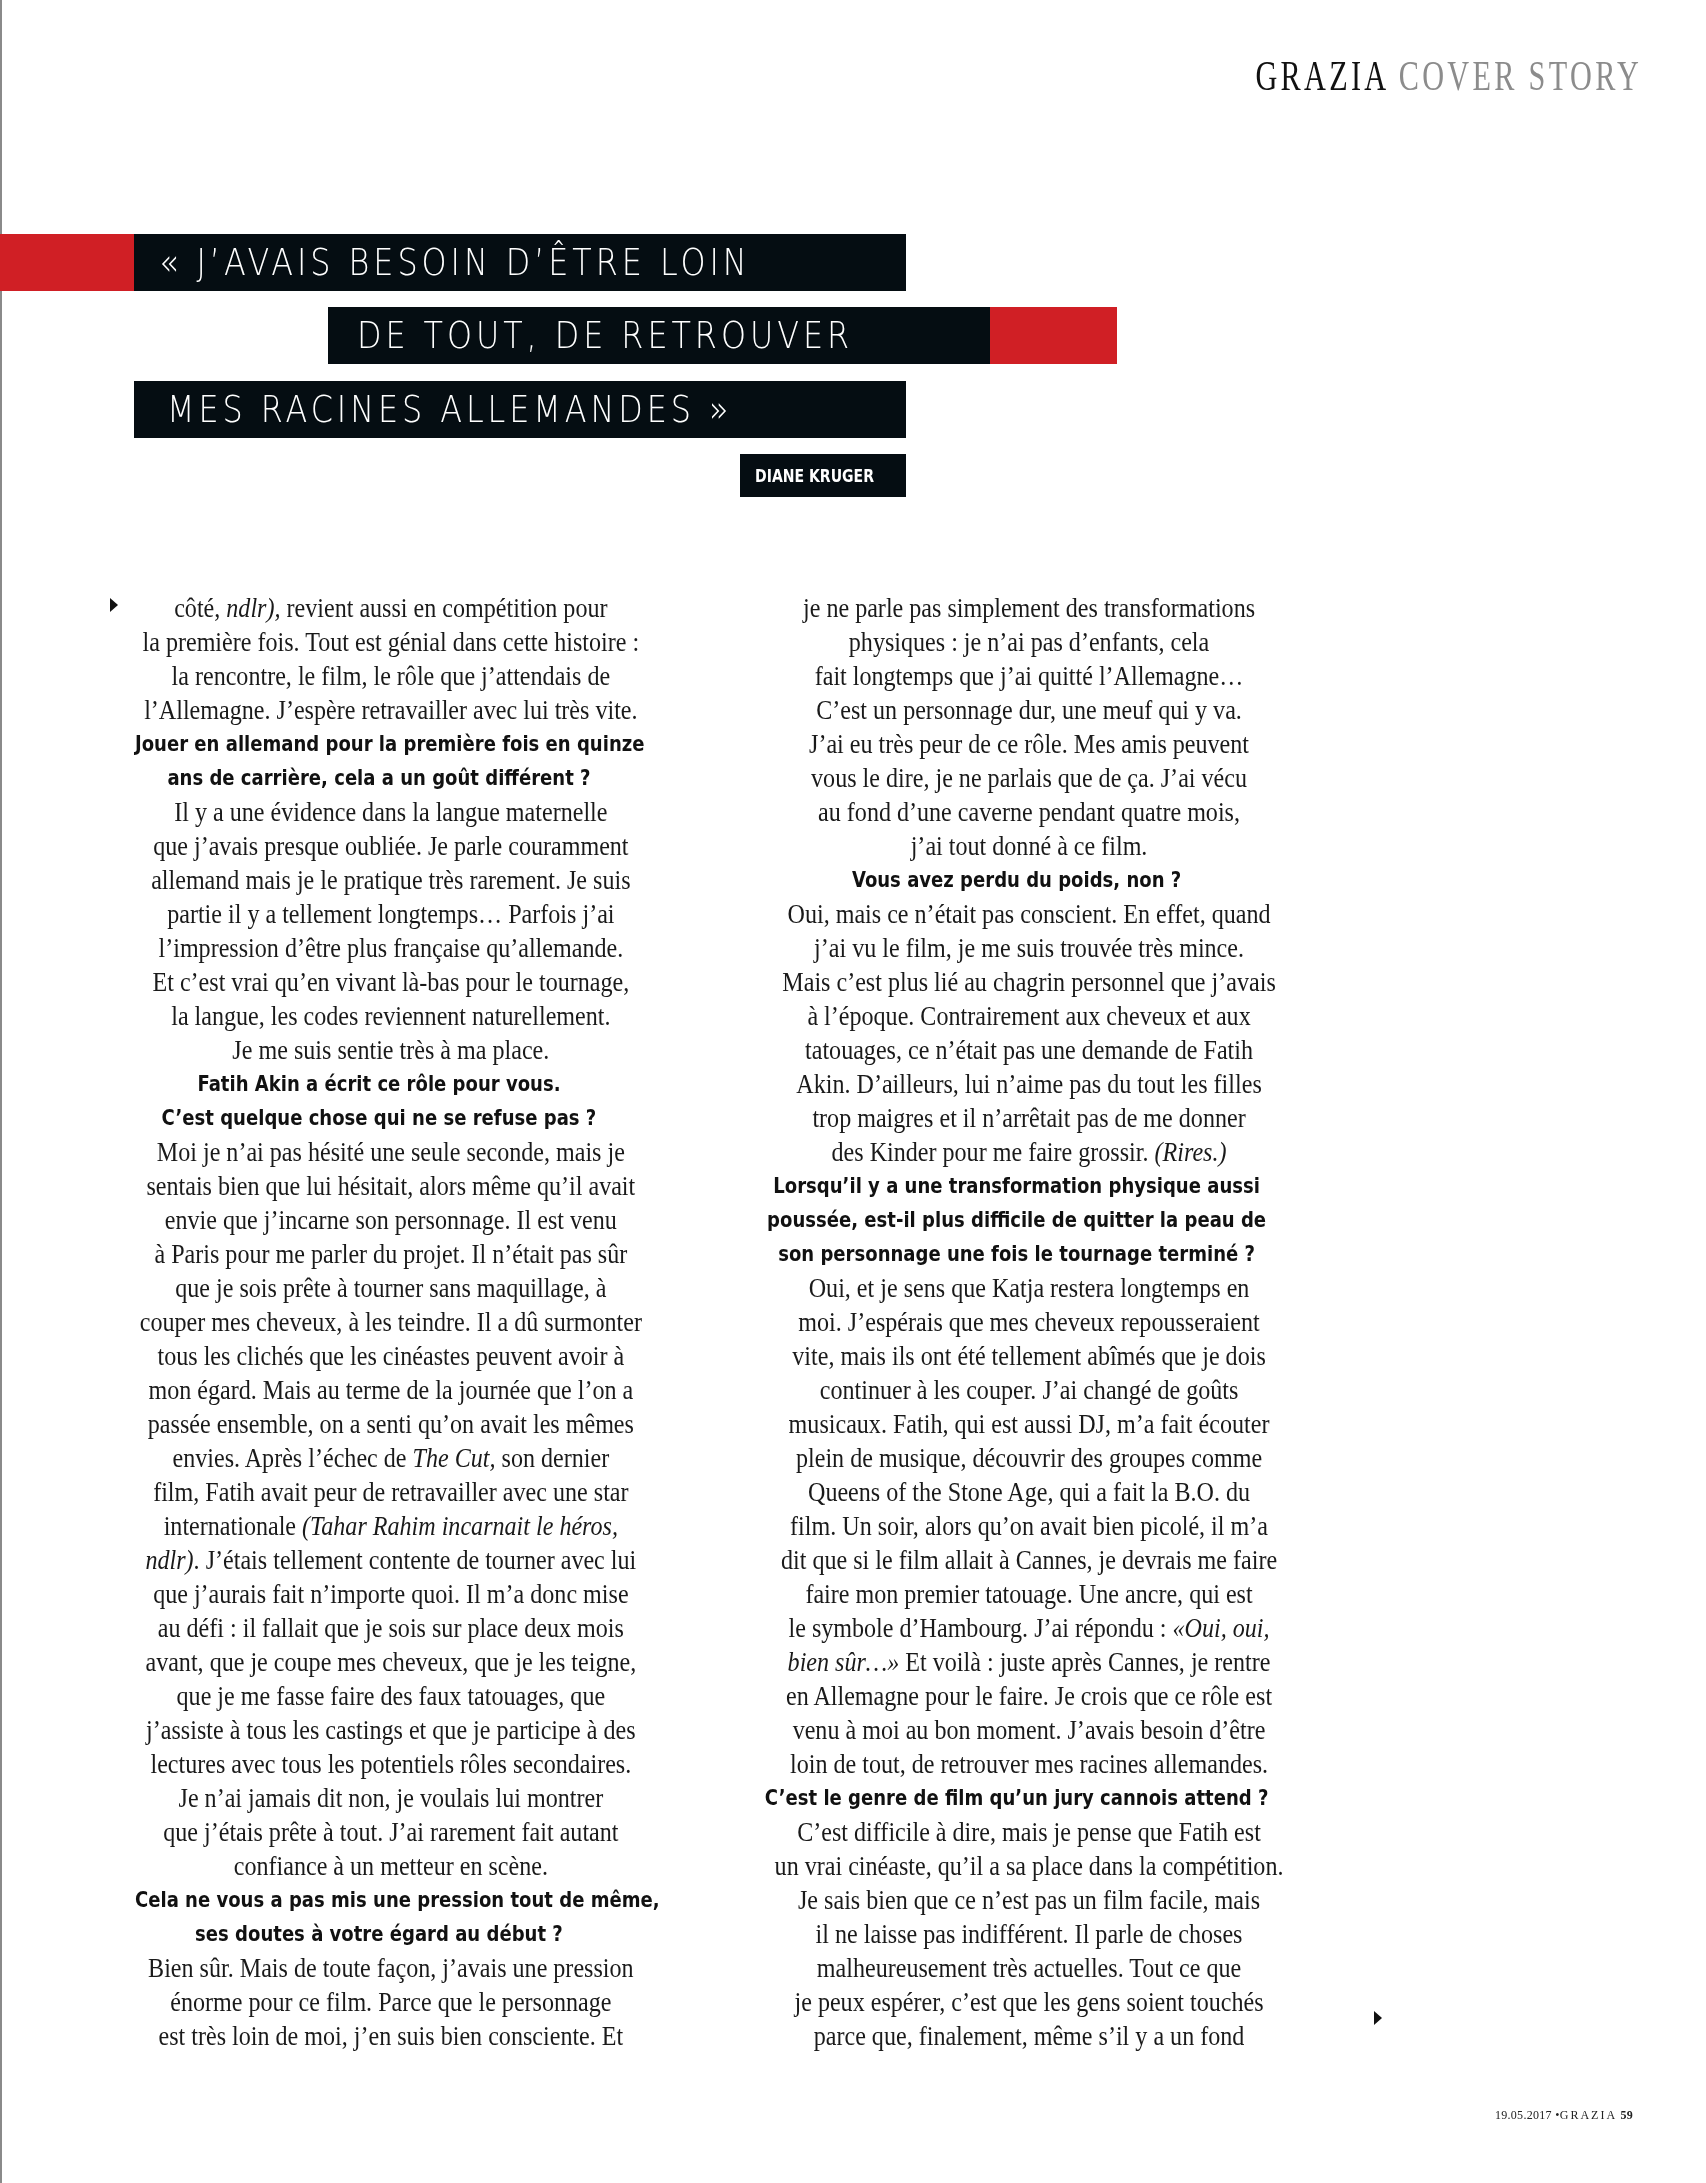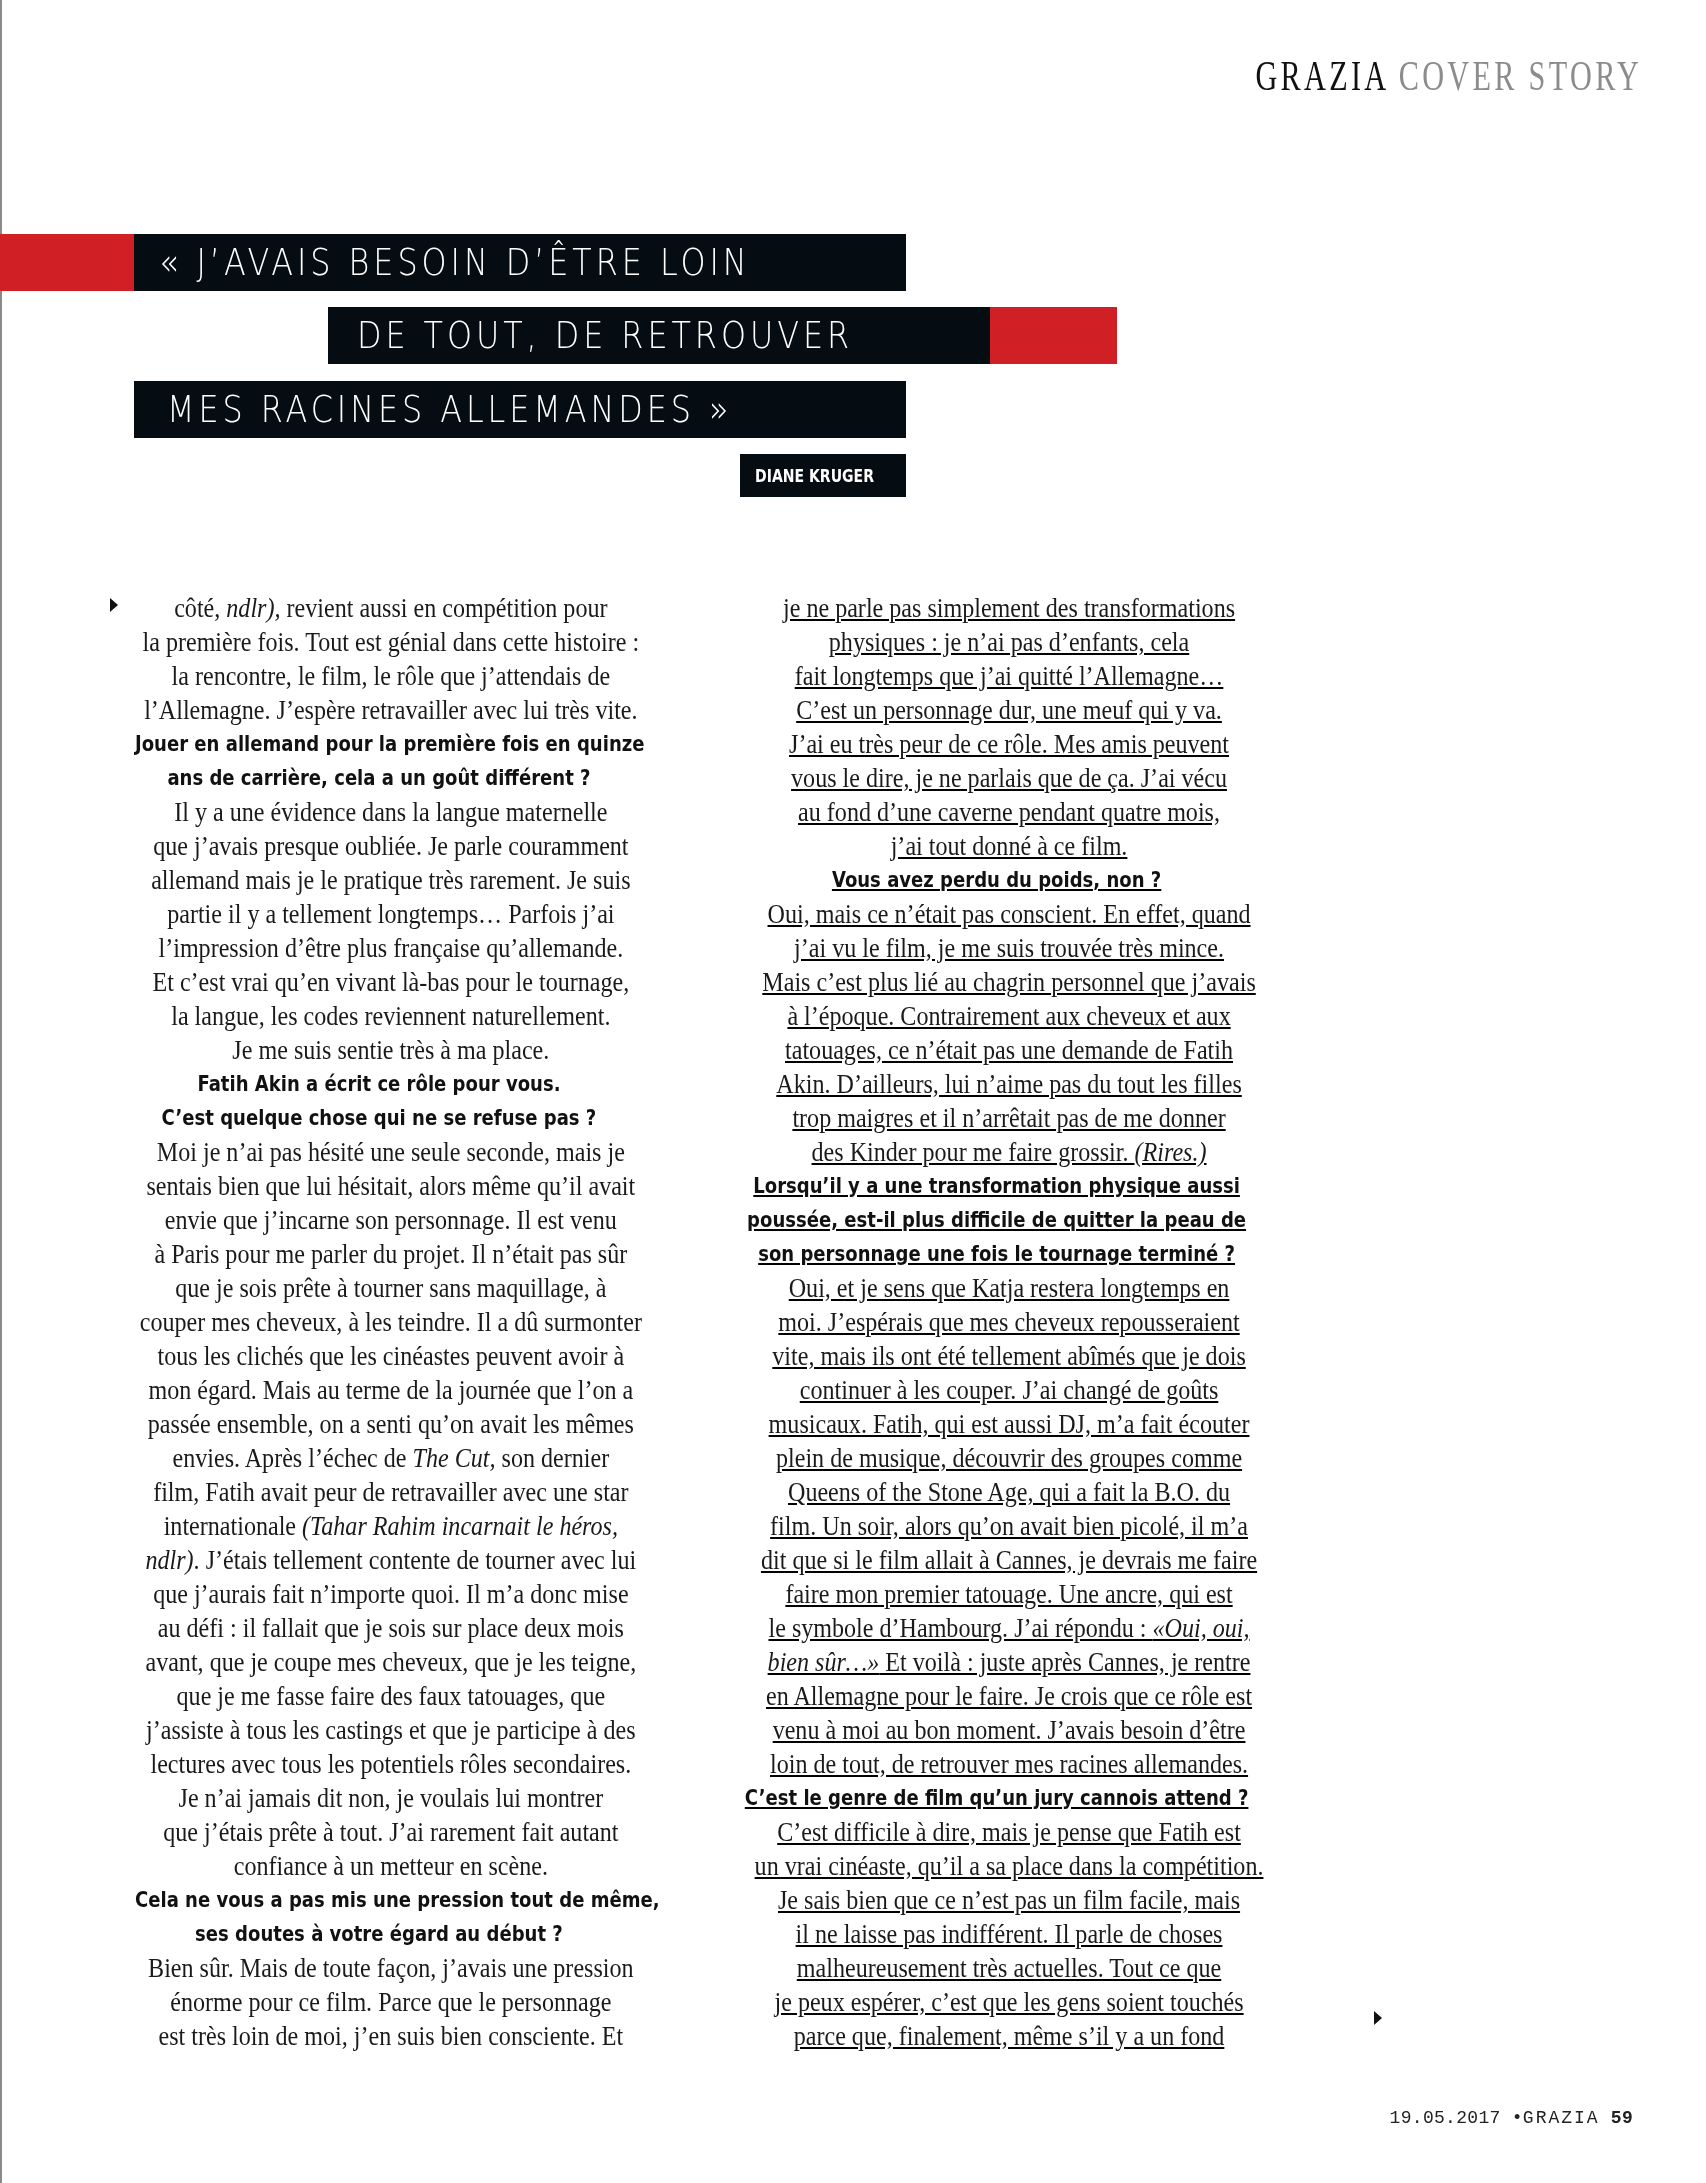--- a/index.html
+++ b/index.html
@@ -12,21 +12,21 @@
   .red{position:absolute;height:57px;background:#d01f25;}
   .qt{position:absolute;color:#fff;font-family:"DejaVu Sans","Liberation Sans",sans-serif;font-weight:200;font-size:37px;letter-spacing:4.6px;white-space:nowrap;line-height:57px;transform:scaleX(0.86);transform-origin:left center;}
   .namebox{position:absolute;left:740px;top:454px;width:166px;height:43px;background:#050d12;}
   .name{position:absolute;left:755px;top:454px;line-height:43px;color:#fff;font-family:"DejaVu Sans","Liberation Sans",sans-serif;font-weight:bold;font-size:18px;transform:scaleX(0.78);transform-origin:left center;white-space:nowrap;}
   .col{position:absolute;top:591px;text-align:center;}
   .col .ln{height:34px;line-height:34px;white-space:nowrap;color:#1a1a1a;}
   .col .b{font-family:"Liberation Serif","DejaVu Serif",serif;font-size:28px;transform:scaleX(0.86);transform-origin:left center;}
   .col .q{font-family:"DejaVu Sans","Liberation Sans",sans-serif;font-weight:bold;font-size:22px;transform:scaleX(0.82);transform-origin:left center;color:#111;}
   .col i{font-style:italic;}
   .arrow{position:absolute;width:0;height:0;border-top:7.3px solid transparent;border-bottom:7.3px solid transparent;border-left:8.6px solid #111;}
-  .footer{position:absolute;right:74px;top:2108px;font-family:Liberation Mono, monospace;font-size:18px;color:#222;white-space:nowrap;letter-spacing:0.3px;text-align:center;}
+  .footer{position:absolute;right:74px;top:2108px;font-family:Liberation Serif, serif;font-size:12px;color:#222;white-space:nowrap;letter-spacing:0.3px;text-align:center;}
   .footer .pg{font-weight:bold;}
 </style>
 </head>
 <body>
 
 <div class="edge"></div>
 
 <div class="rubric">
   <span class="brand">GRAZIA</span>
   <span class="section">COVER STORY</span>
@@ -87,21 +87,21 @@
     <div class="ln b"><span>lectures avec tous les potentiels rôles secondaires.</span></div>
     <div class="ln b"><span>Je n’ai jamais dit non, je voulais lui montrer</span></div>
     <div class="ln b"><span>que j’étais prête à tout. J’ai rarement fait autant</span></div>
     <div class="ln b"><span>confiance à un metteur en scène.</span></div>
     <div class="ln q"><span>Cela ne vous a pas mis une pression tout de même,</span></div>
     <div class="ln q"><span>ses doutes à votre égard au début ?</span></div>
     <div class="ln b"><span>Bien sûr. Mais de toute façon, j’avais une pression</span></div>
     <div class="ln b"><span>énorme pour ce film. Parce que le personnage</span></div>
     <div class="ln b"><span>est très loin de moi, j’en suis bien consciente. Et</span></div>
   </div>
-<div class="col" id="col-right" style="left:742px;width:621px;text-decoration:underline;">
+<div class="col" id="col-right" style="left:762px;width:621px;">
     <div class="ln b"><span>je ne parle pas simplement des transformations</span></div>
     <div class="ln b"><span>physiques : je n’ai pas d’enfants, cela</span></div>
     <div class="ln b"><span>fait longtemps que j’ai quitté l’Allemagne…</span></div>
     <div class="ln b"><span>C’est un personnage dur, une meuf qui y va.</span></div>
     <div class="ln b"><span>J’ai eu très peur de ce rôle. Mes amis peuvent</span></div>
     <div class="ln b"><span>vous le dire, je ne parlais que de ça. J’ai vécu</span></div>
     <div class="ln b"><span>au fond d’une caverne pendant quatre mois,</span></div>
     <div class="ln b"><span>j’ai tout donné à ce film.</span></div>
     <div class="ln q"><span>Vous avez perdu du poids, non ?</span></div>
     <div class="ln b"><span>Oui, mais ce n’était pas conscient. En effet, quand</span></div>

